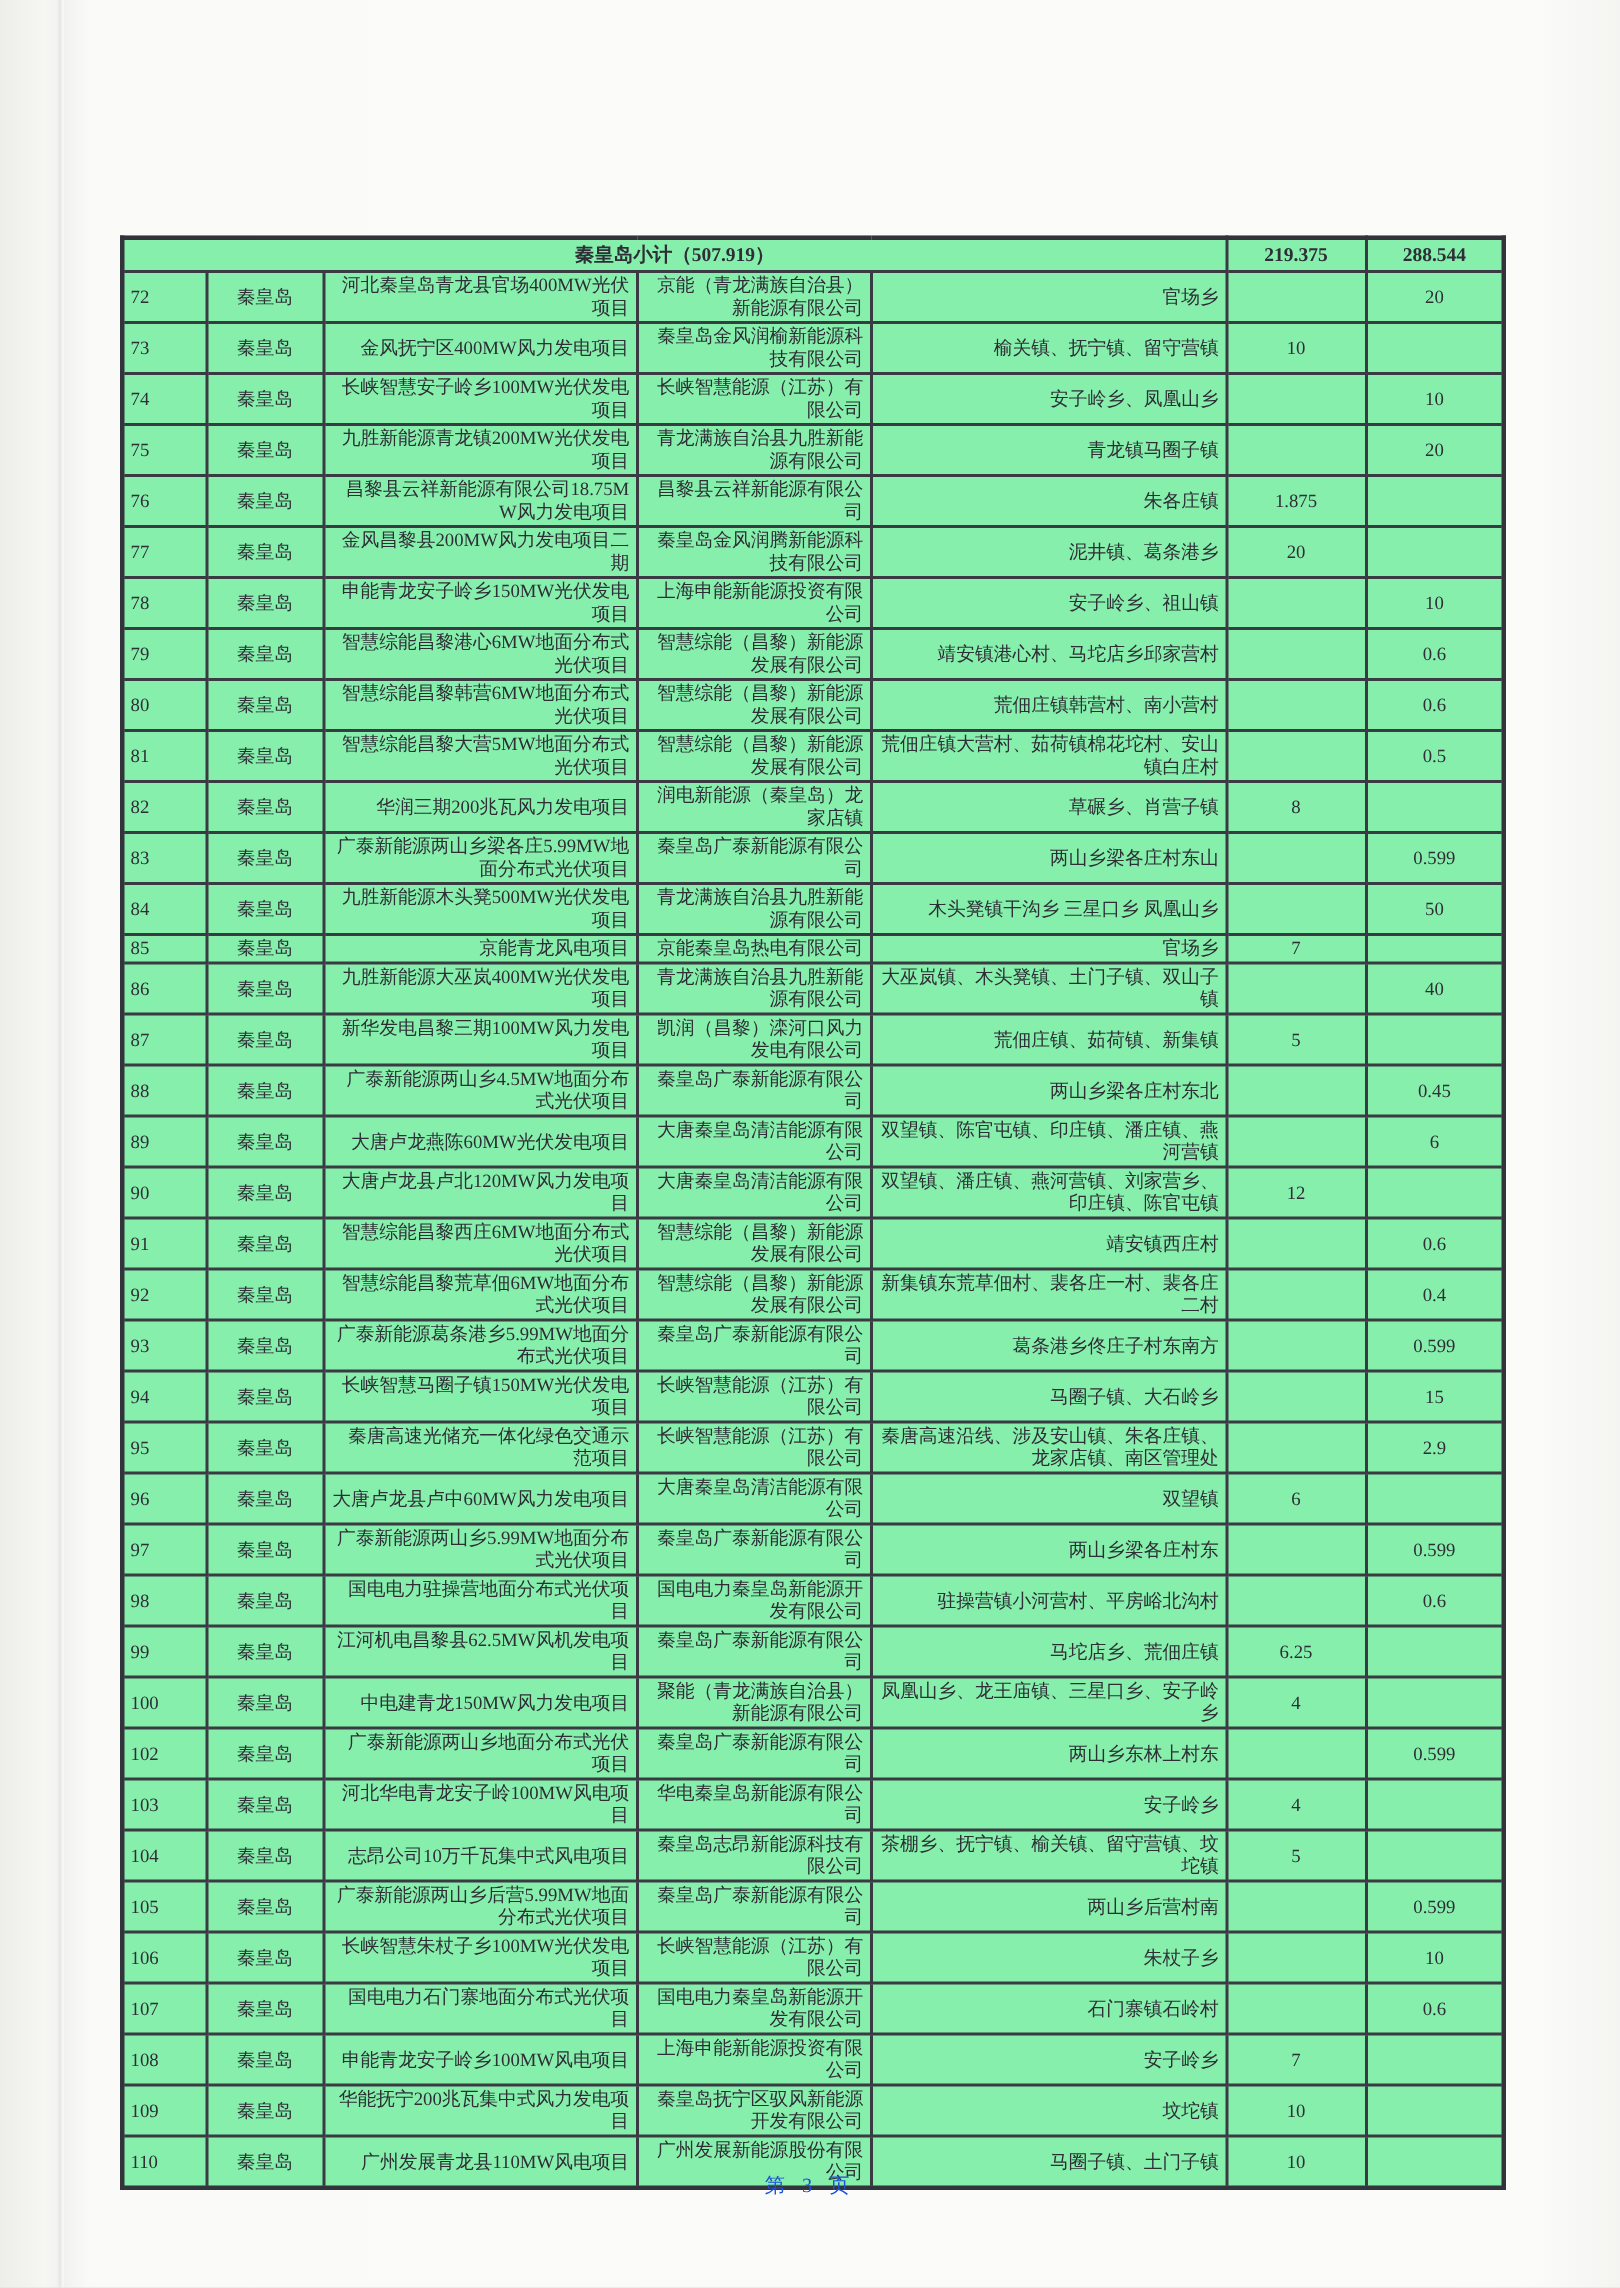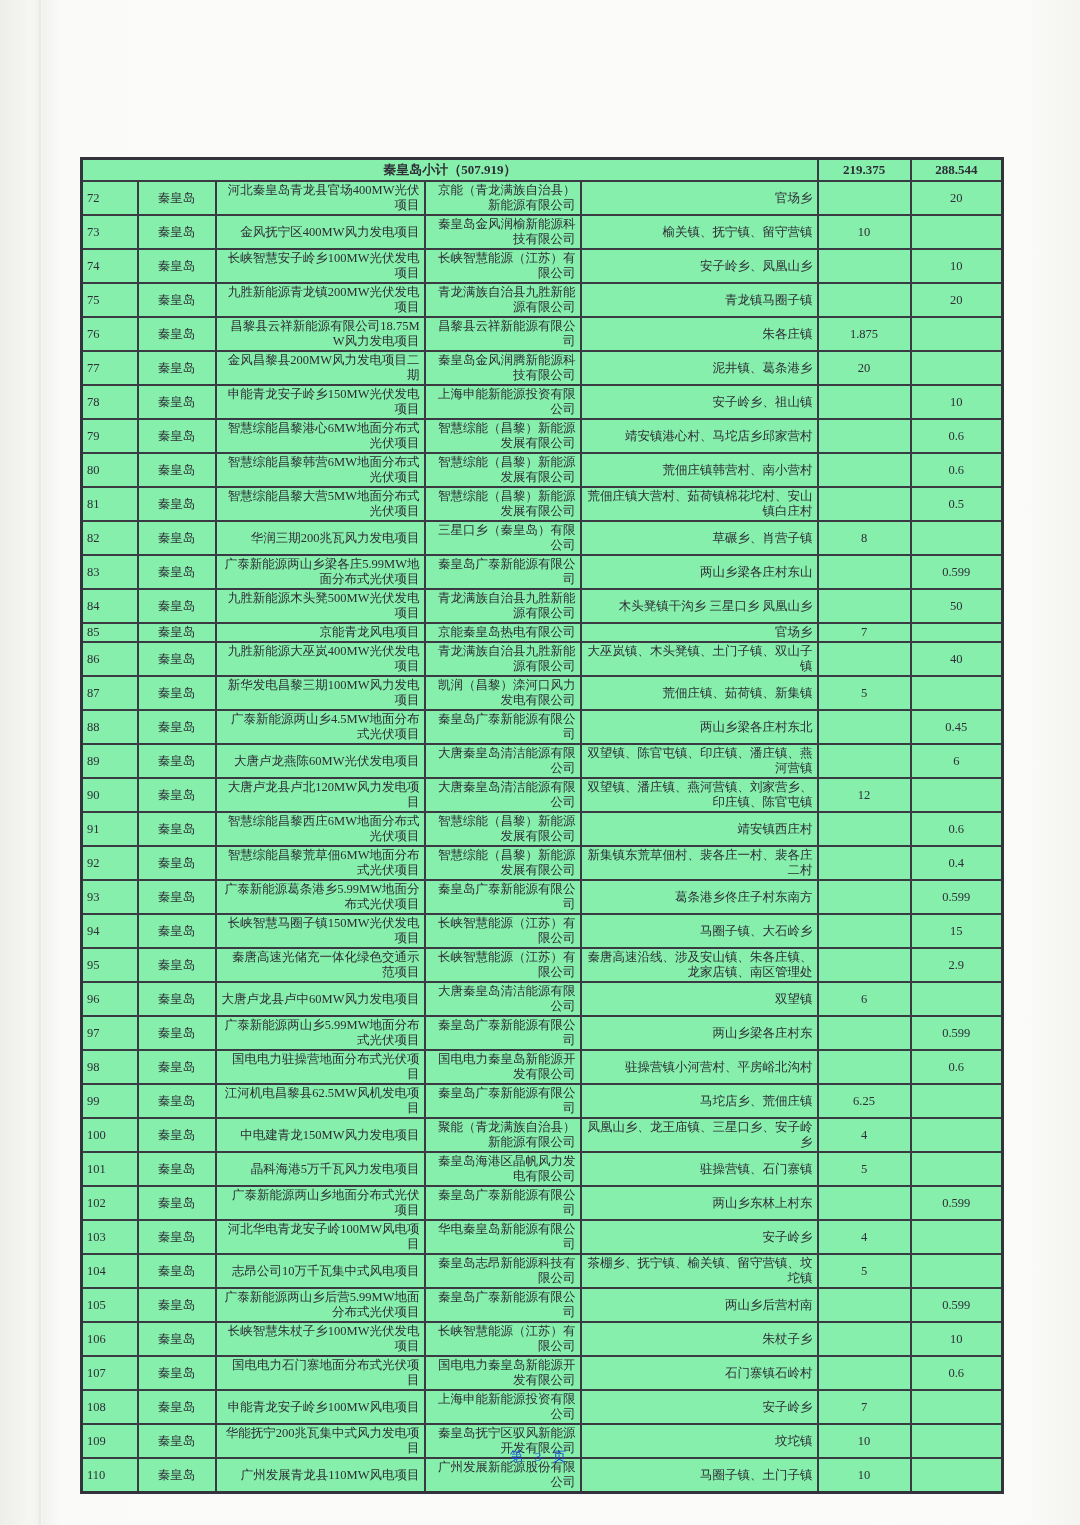--- a/index.html
+++ b/index.html
@@ -181,21 +181,21 @@
     <td class="c-proj">智慧综能昌黎大营5MW地面分布式光伏项目</td>
     <td class="c-comp">智慧综能（昌黎）新能源发展有限公司</td>
     <td class="c-town">荒佃庄镇大营村、茹荷镇棉花坨村、安山镇白庄村</td>
     <td class="c-val"></td>
     <td class="c-val">0.5</td>
   </tr>
         <tr>
     <td class="c-no">82</td>
     <td class="c-city">秦皇岛</td>
     <td class="c-proj">华润三期200兆瓦风力发电项目</td>
-    <td class="c-comp">三星口乡（秦皇岛）有限公司</td>
+    <td class="c-comp">润电新能源（秦皇岛）龙家店镇</td>
     <td class="c-town">草碾乡、肖营子镇</td>
     <td class="c-val">8</td>
     <td class="c-val"></td>
   </tr>
         <tr>
     <td class="c-no">83</td>
     <td class="c-city">秦皇岛</td>
     <td class="c-proj">广泰新能源两山乡梁各庄5.99MW地面分布式光伏项目</td>
     <td class="c-comp">秦皇岛广泰新能源有限公司</td>
     <td class="c-town">两山乡梁各庄村东山</td>
@@ -346,29 +346,20 @@
     <td class="c-val">6.25</td>
     <td class="c-val"></td>
   </tr>
         <tr>
     <td class="c-no">100</td>
     <td class="c-city">秦皇岛</td>
     <td class="c-proj">中电建青龙150MW风力发电项目</td>
     <td class="c-comp">聚能（青龙满族自治县）新能源有限公司</td>
     <td class="c-town">凤凰山乡、龙王庙镇、三星口乡、安子岭乡</td>
     <td class="c-val">4</td>
-    <td class="c-val"></td>
-  </tr>
-        <tr>
-    <td class="c-no">101</td>
-    <td class="c-city">秦皇岛</td>
-    <td class="c-proj">晶科海港5万千瓦风力发电项目</td>
-    <td class="c-comp">秦皇岛海港区晶帆风力发电有限公司</td>
-    <td class="c-town">驻操营镇、石门寨镇</td>
-    <td class="c-val">5</td>
     <td class="c-val"></td>
   </tr>
         <tr>
     <td class="c-no">102</td>
     <td class="c-city">秦皇岛</td>
     <td class="c-proj">广泰新能源两山乡地面分布式光伏项目</td>
     <td class="c-comp">秦皇岛广泰新能源有限公司</td>
     <td class="c-town">两山乡东林上村东</td>
     <td class="c-val"></td>
     <td class="c-val">0.599</td>

